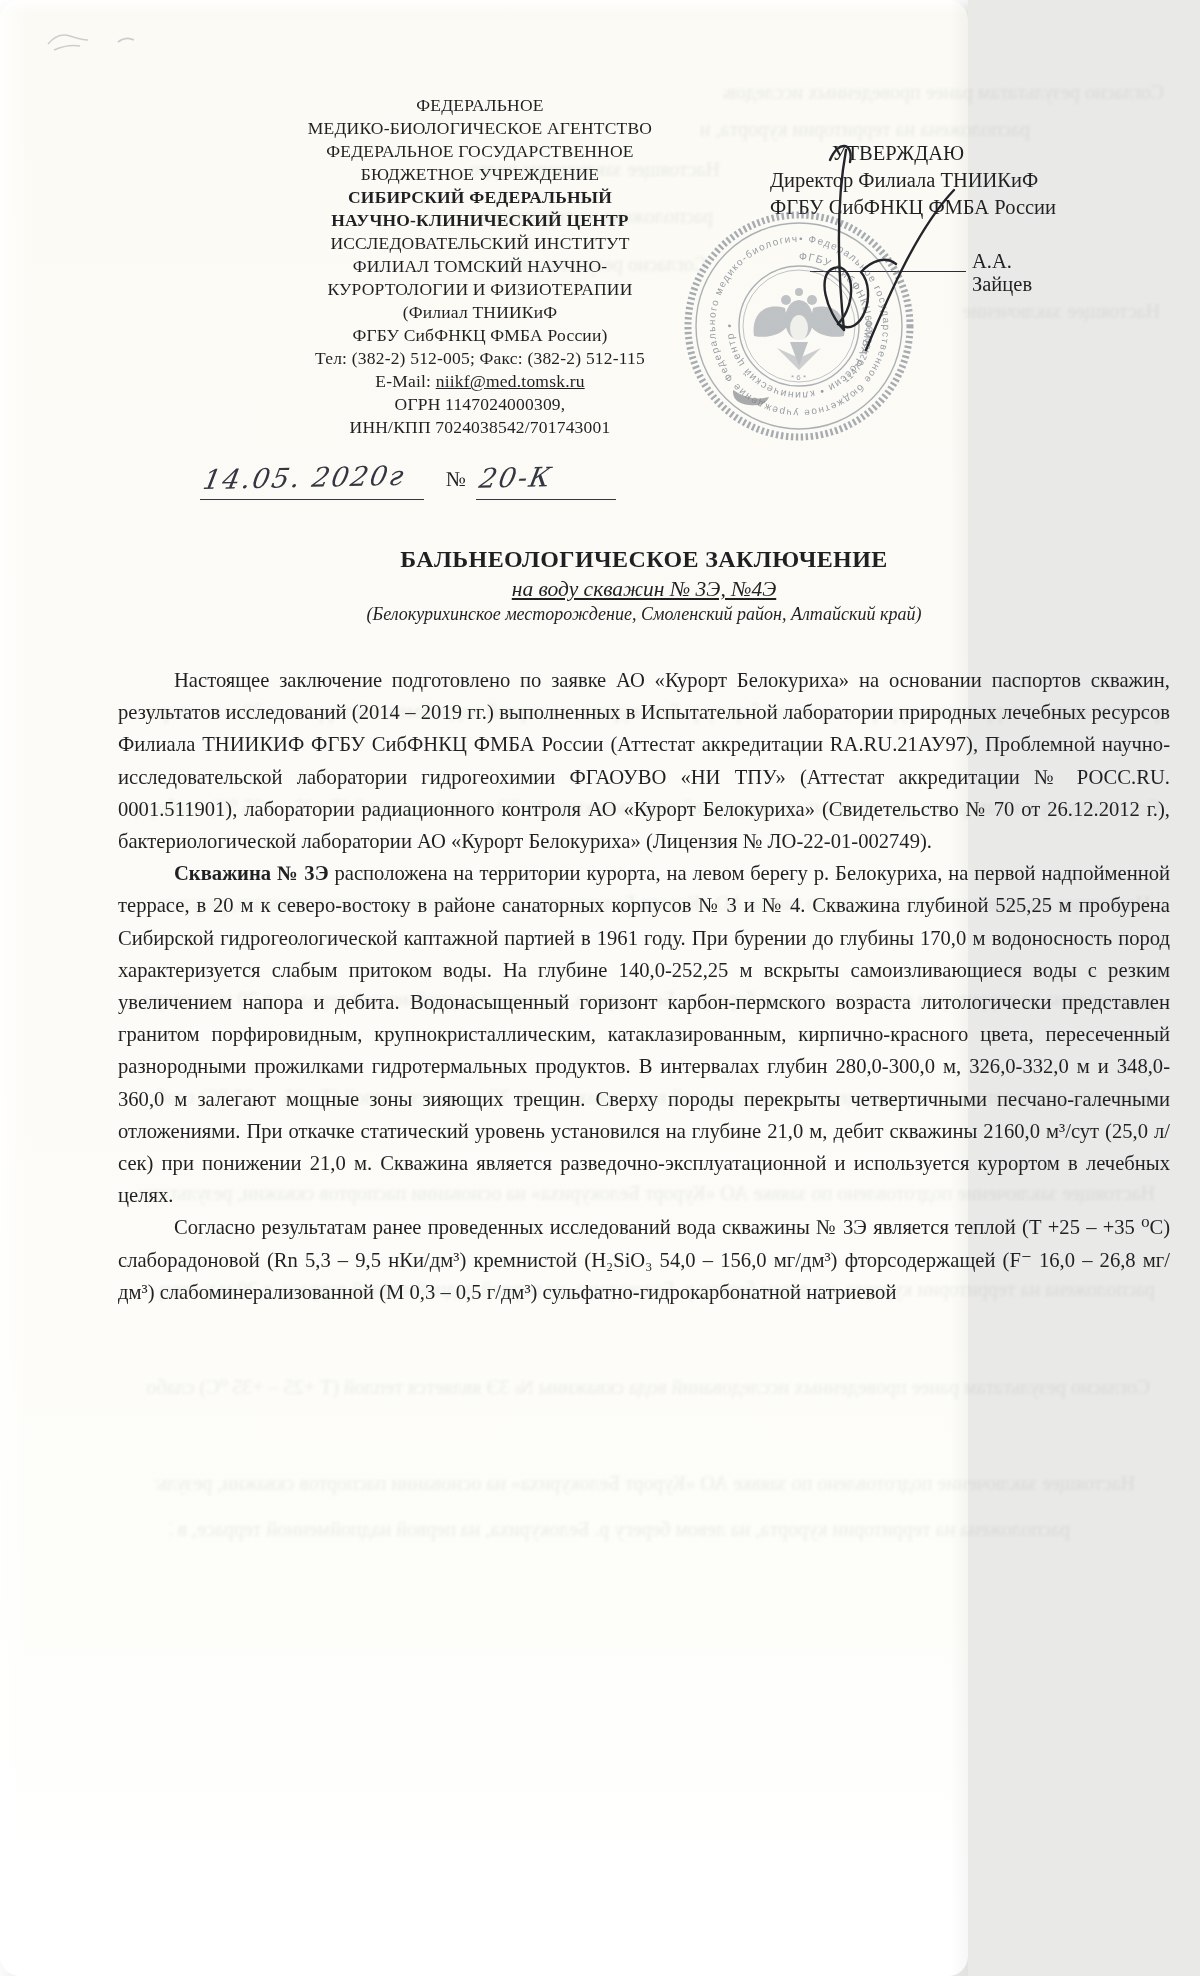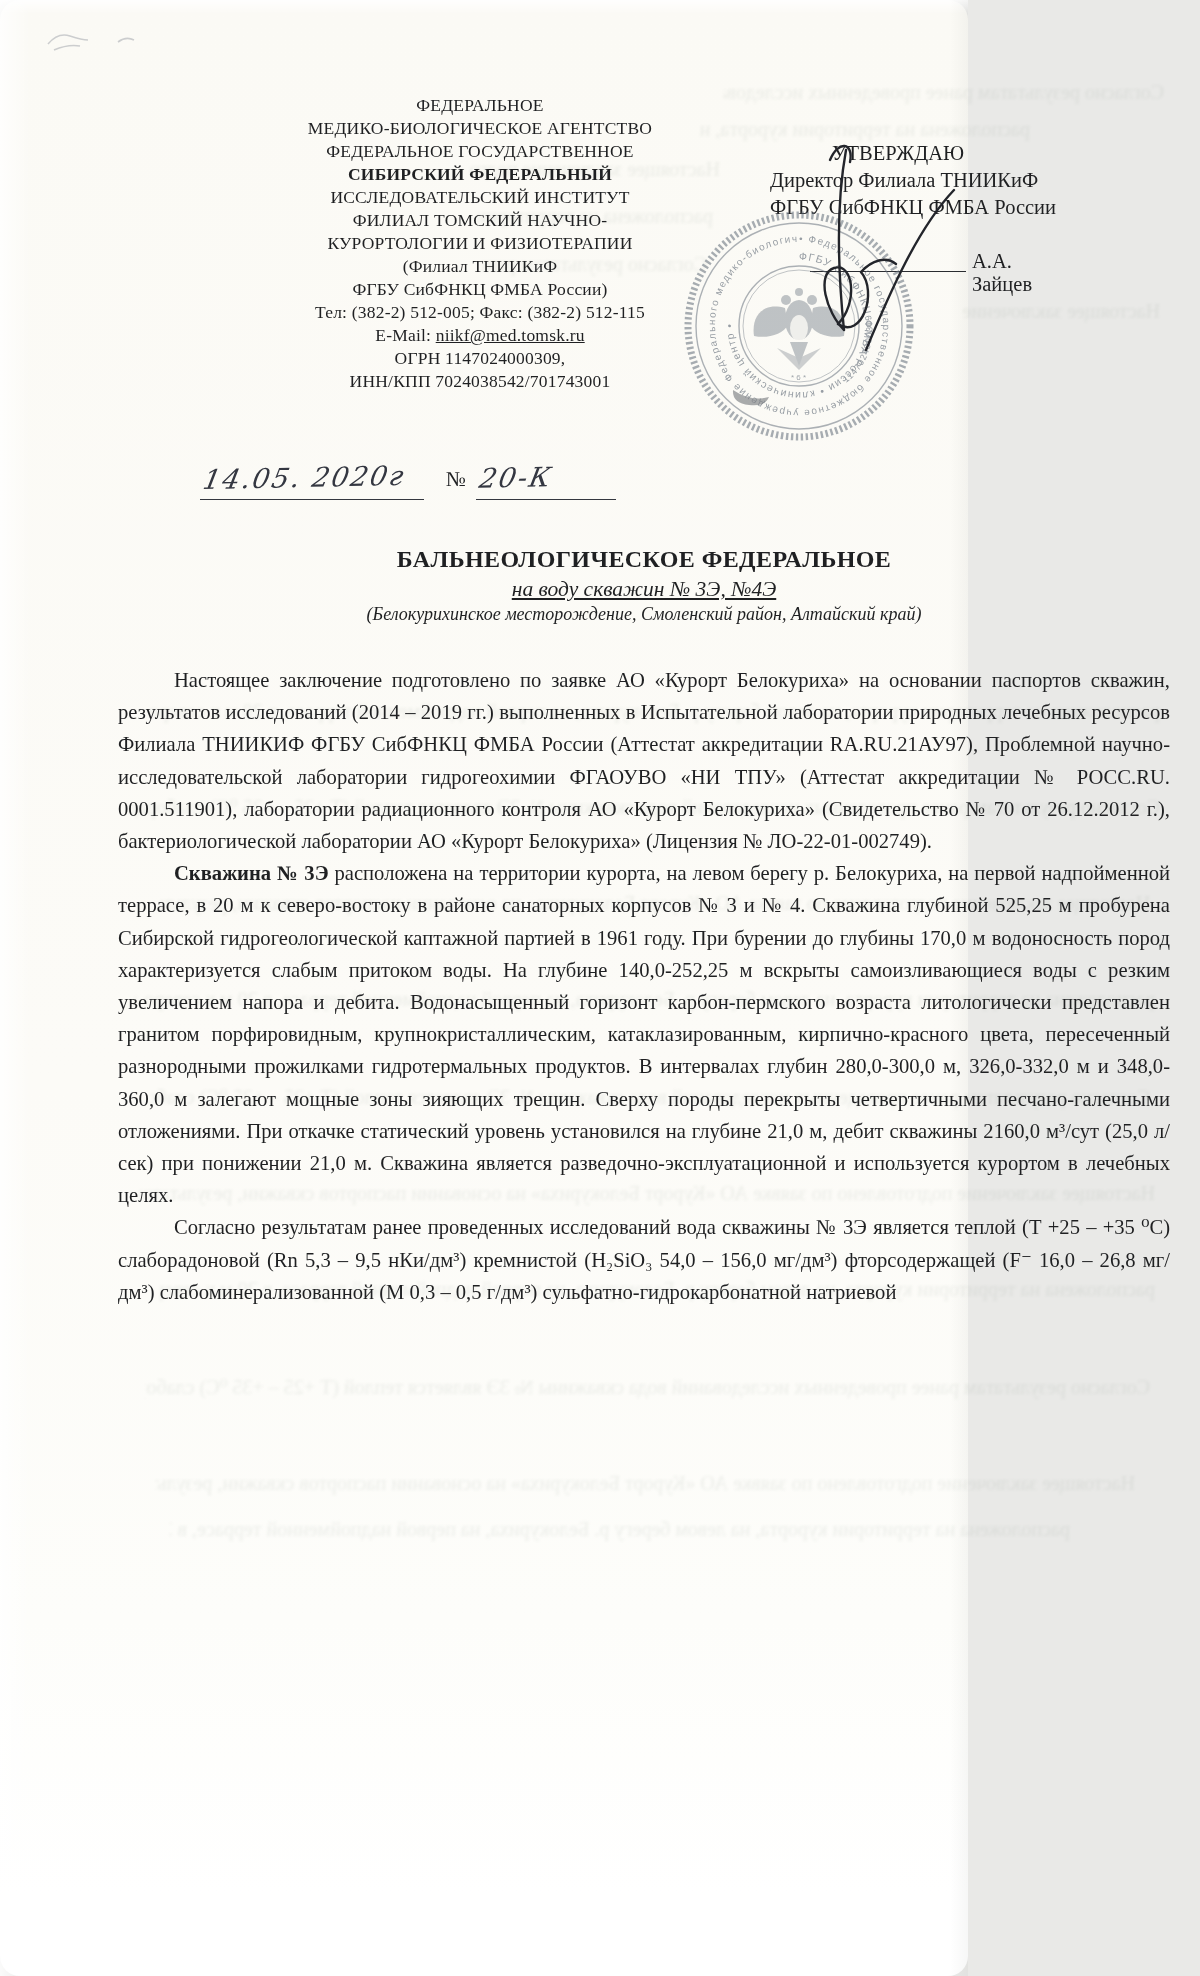--- a/index.html
+++ b/index.html
@@ -133,21 +133,23 @@
   <div class="ghost" style="left:170px; top:1518px; width:900px;"> расположена на территории курорта, на левом берегу р. Белокуриха, на первой надпойменной террасе, в 20 м к северо-востоку в районе санаторных корпусов № 3 и № 4. Скважина глубиной 525,25 м пробурена Сибирской гидрогеологической каптажной партией в 1961 году. При бурении до глубины 170,0 м водоносность пород характеризуется слабым притоком воды. На глубине 140,0-252,25 м вскрыты самоизливающиеся воды с резким увеличением напора и дебита. Водонасыщенный горизонт карбон-пермского возраста литологически представлен гранитом порфировидным, крупнокристаллическим, катаклазированным, кирпично-красного цвета, пересеченный разнородными прожилками гидротермальных продуктов. В интервалах глубин 280,0-300,0 м, 326,0-332,0 м и 348,0-360,0 м залегают мощные зоны зияющих трещин. Сверху породы перекрыты четвертичными песчано-галечными отложениями. При откачке статический уровень установился на глубине 21,0 м, дебит скважины 2160,0 м³/сут (25,0 л/сек) при понижении 21,0 м. Скважина является разведочно-эксплуатационной и используется курортом в лечебных целях.</div>
 
   <svg class="pencil" width="130" height="50" viewBox="0 0 130 50">
     <path d="M8 30 q10 -12 22 -8 t18 4 M14 36 q14 -6 26 -4 M78 28 q8 -6 16 -2" fill="none" stroke="#a6aab0" stroke-width="1.6"></path>
   </svg>
 
   <div class="letterhead">
     <div>ФЕДЕРАЛЬНОЕ</div>
     <div>МЕДИКО-БИОЛОГИЧЕСКОЕ АГЕНТСТВО</div>
     <div>ФЕДЕРАЛЬНОЕ ГОСУДАРСТВЕННОЕ</div>
+    <div>БЮДЖЕТНОЕ УЧРЕЖДЕНИЕ</div>
     <div class="bold">СИБИРСКИЙ ФЕДЕРАЛЬНЫЙ</div>
+    <div class="bold">НАУЧНО-КЛИНИЧЕСКИЙ ЦЕНТР</div>
     <div>ИССЛЕДОВАТЕЛЬСКИЙ ИНСТИТУТ</div>
     <div>ФИЛИАЛ ТОМСКИЙ НАУЧНО-</div>
     <div>КУРОРТОЛОГИИ И ФИЗИОТЕРАПИИ</div>
     <div>(Филиал ТНИИКиФ</div>
     <div>ФГБУ СибФНКЦ ФМБА России)</div>
     <div>Тел: (382-2) 512-005; Факс: (382-2) 512-115</div>
     <div><span>E-Mail: </span><a href="#">niikf@med.tomsk.ru</a></div>
     <div>ОГРН 1147024000309,</div>
     <div>ИНН/КПП 7024038542/701743001</div>
   </div>
@@ -210,21 +212,21 @@
       <path d="M186 58 C150 96 122 160 98 218"></path>
       <path d="M93 140 C104 128 118 124 128 132"></path>
     </g>
   </svg>
 
   <div class="dateline">
     <span class="u-line" style="min-width:212px;"><span class="hand">14.05. 2020г</span></span><span class="num-sign">№</span><span class="u-line" style="min-width:128px;"><span class="hand">20-К</span></span>
   </div>
 
   <div class="titleblock">
-    <div class="t1">БАЛЬНЕОЛОГИЧЕСКОЕ ФЕДЕРАЛЬНОЕ</div>
+    <div class="t1">БАЛЬНЕОЛОГИЧЕСКОЕ ЗАКЛЮЧЕНИЕ</div>
     <div class="t2">на воду скважин № 3Э, №4Э</div>
     <div class="t3">(Белокурихинское месторождение, Смоленский район, Алтайский край)</div>
   </div>
 
   <div class="bodytext">
     <p>Настоящее заключение подготовлено по заявке АО «Курорт Белокуриха» на основании паспортов скважин, результатов исследований (2014 – 2019 гг.) выполненных в Испытательной лаборатории природных лечебных ресурсов Филиала ТНИИКИФ ФГБУ СибФНКЦ ФМБА России (Аттестат аккредитации RA.RU.21АУ97), Проблемной научно-исследовательской лаборатории гидрогеохимии ФГАОУВО «НИ ТПУ» (Аттестат аккредитации № РОСС.RU. 0001.511901), лаборатории радиационного контроля АО «Курорт Белокуриха» (Свидетельство № 70 от 26.12.2012 г.), бактериологической лаборатории АО «Курорт Белокуриха» (Лицензия № ЛО-22-01-002749).</p>
     <p><span class="lead-bold">Скважина № 3Э</span><span> расположена на территории курорта, на левом берегу р. Белокуриха, на первой надпойменной террасе, в 20 м к северо-востоку в районе санаторных корпусов № 3 и № 4. Скважина глубиной 525,25 м пробурена Сибирской гидрогеологической каптажной партией в 1961 году. При бурении до глубины 170,0 м водоносность пород характеризуется слабым притоком воды. На глубине 140,0-252,25 м вскрыты самоизливающиеся воды с резким увеличением напора и дебита. Водонасыщенный горизонт карбон-пермского возраста литологически представлен гранитом порфировидным, крупнокристаллическим, катаклазированным, кирпично-красного цвета, пересеченный разнородными прожилками гидротермальных продуктов. В интервалах глубин 280,0-300,0 м, 326,0-332,0 м и 348,0-360,0 м залегают мощные зоны зияющих трещин. Сверху породы перекрыты четвертичными песчано-галечными отложениями. При откачке статический уровень установился на глубине 21,0 м, дебит скважины 2160,0 м³/сут (25,0 л/сек) при понижении 21,0 м. Скважина является разведочно-эксплуатационной и используется курортом в лечебных целях.</span></p>
     <p>Согласно результатам ранее проведенных исследований вода скважины № 3Э является теплой (Т +25 – +35 ⁰С) слаборадоновой (Rn 5,3 – 9,5 нКи/дм³) кремнистой (H₂SiO₃ 54,0 – 156,0 мг/дм³) фторсодержащей (F⁻ 16,0 – 26,8 мг/дм³) слабоминерализованной (М 0,3 – 0,5 г/дм³) сульфатно-гидрокарбонатной натриевой</p>
   </div>
 </div>

